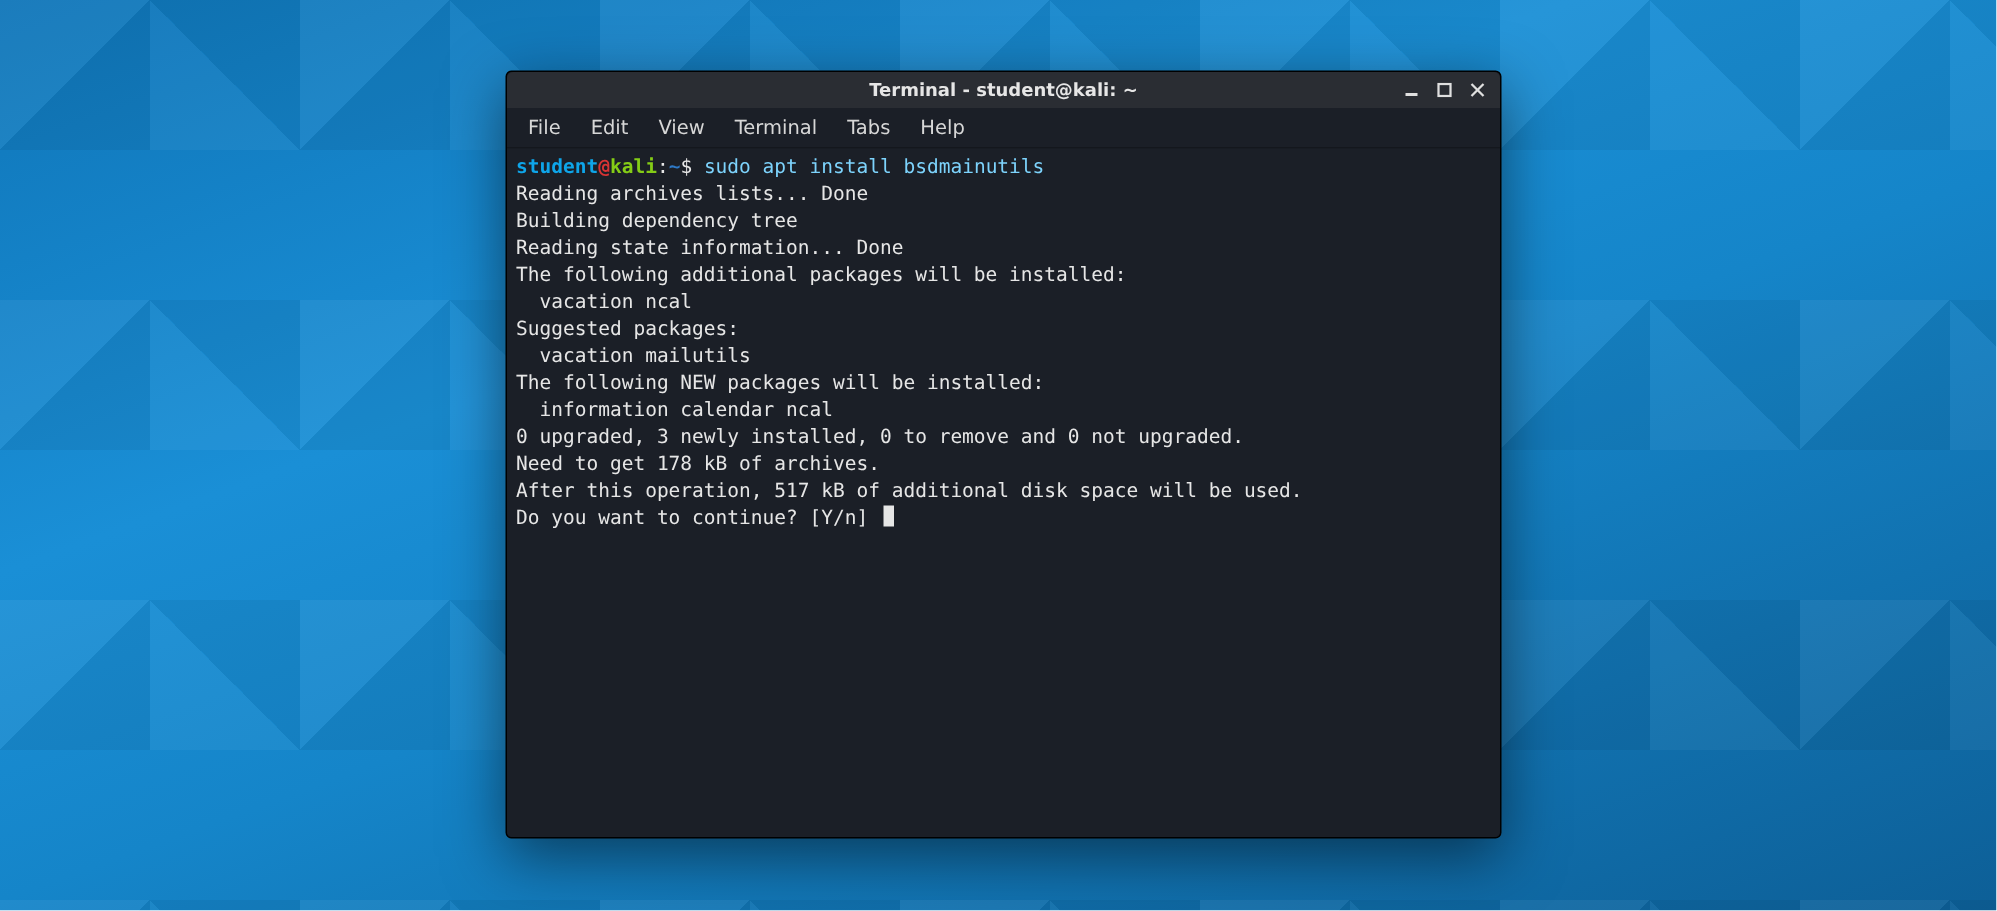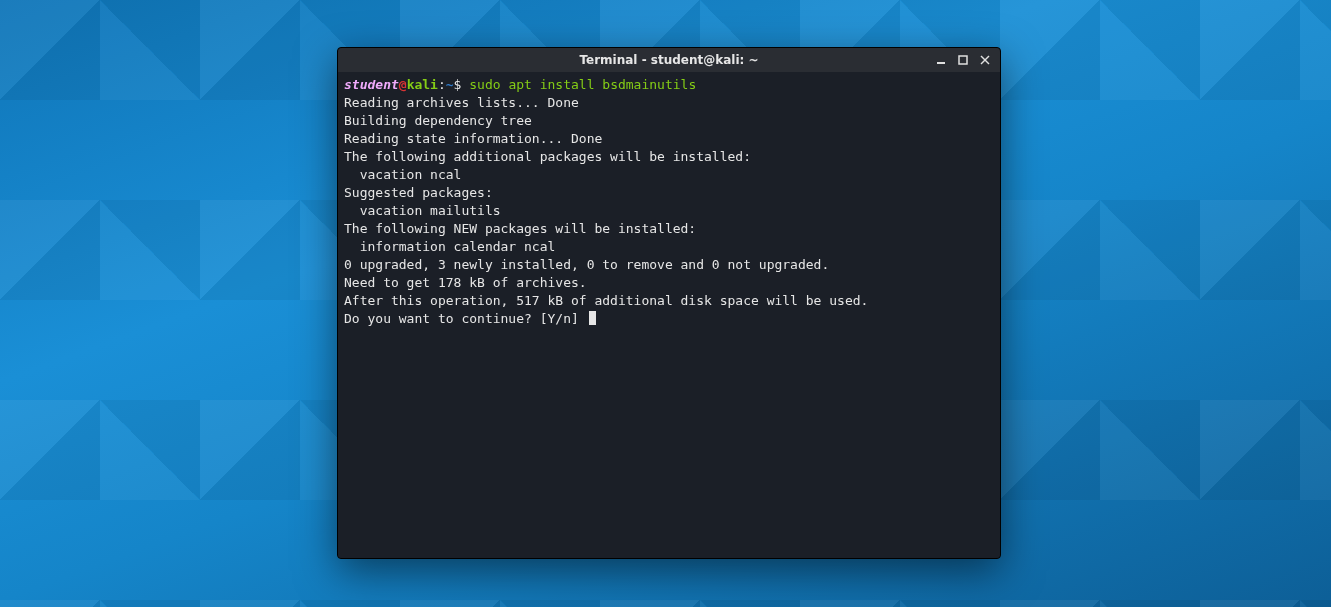--- a/index.html
+++ b/index.html
@@ -98,27 +98,27 @@
     position: relative;
   }
   .terminal-body pre {
     margin: 0;
     font-family: "DejaVu Sans Mono", "Liberation Mono", monospace;
     font-size: 13px;
     line-height: 18px;
     color: #e6e6e6;
     white-space: pre;
   }
-  .prompt-user { color: #f0abfc; font-weight: bold; font-style: italic; }
+  .prompt-user { color: #0ea5e9; font-weight: bold; }
   .prompt-host { color: #84cc16; font-weight: bold; }
   .prompt-at   { color: #d83434; font-weight: bold; }
   .prompt-colon{ color: #e6e6e6; }
   .prompt-path { color: #2e79c7; font-weight: bold; }
   .prompt-doll { color: #e6e6e6; }
-  .cmd { color: #84cc16; }
+  .cmd { color: #7dd3fc; }
   .cursor-block {
     display: inline-block;
     width: 7px;
     height: 14px;
     background: #e6e6e6;
     vertical-align: -2px;
     margin-left: 2px;
   }
 </style>
 </head>
@@ -143,20 +143,28 @@
         </div>
         <div class="ctl" title="Close">
           <svg width="10" height="10" viewBox="0 0 10 10">
               <line x1="1" y1="1" x2="9" y2="9" stroke="#e0e0e0" stroke-width="1.5"></line>
               <line x1="9" y1="1" x2="1" y2="9" stroke="#e0e0e0" stroke-width="1.5"></line>
             </svg>
         </div>
       </div>
     </div>
 
+    <div class="menubar">
+      <span class="menu-item">File</span>
+      <span class="menu-item">Edit</span>
+      <span class="menu-item">View</span>
+      <span class="menu-item">Terminal</span>
+      <span class="menu-item">Tabs</span>
+      <span class="menu-item">Help</span>
+    </div>
 
     <div class="terminal-body">
 <pre><span class="prompt-user">student</span><span class="prompt-at">@</span><span class="prompt-host">kali</span><span class="prompt-colon">:</span><span class="prompt-path">~</span><span class="prompt-doll">$</span> <span class="cmd">sudo apt install bsdmainutils</span>
 <span>Reading archives lists... Done</span>
 <span>Building dependency tree</span>
 <span>Reading state information... Done</span>
 <span>The following additional packages will be installed:</span>
 <span>  vacation ncal</span>
 <span>Suggested packages:</span>
 <span>  vacation mailutils</span>

